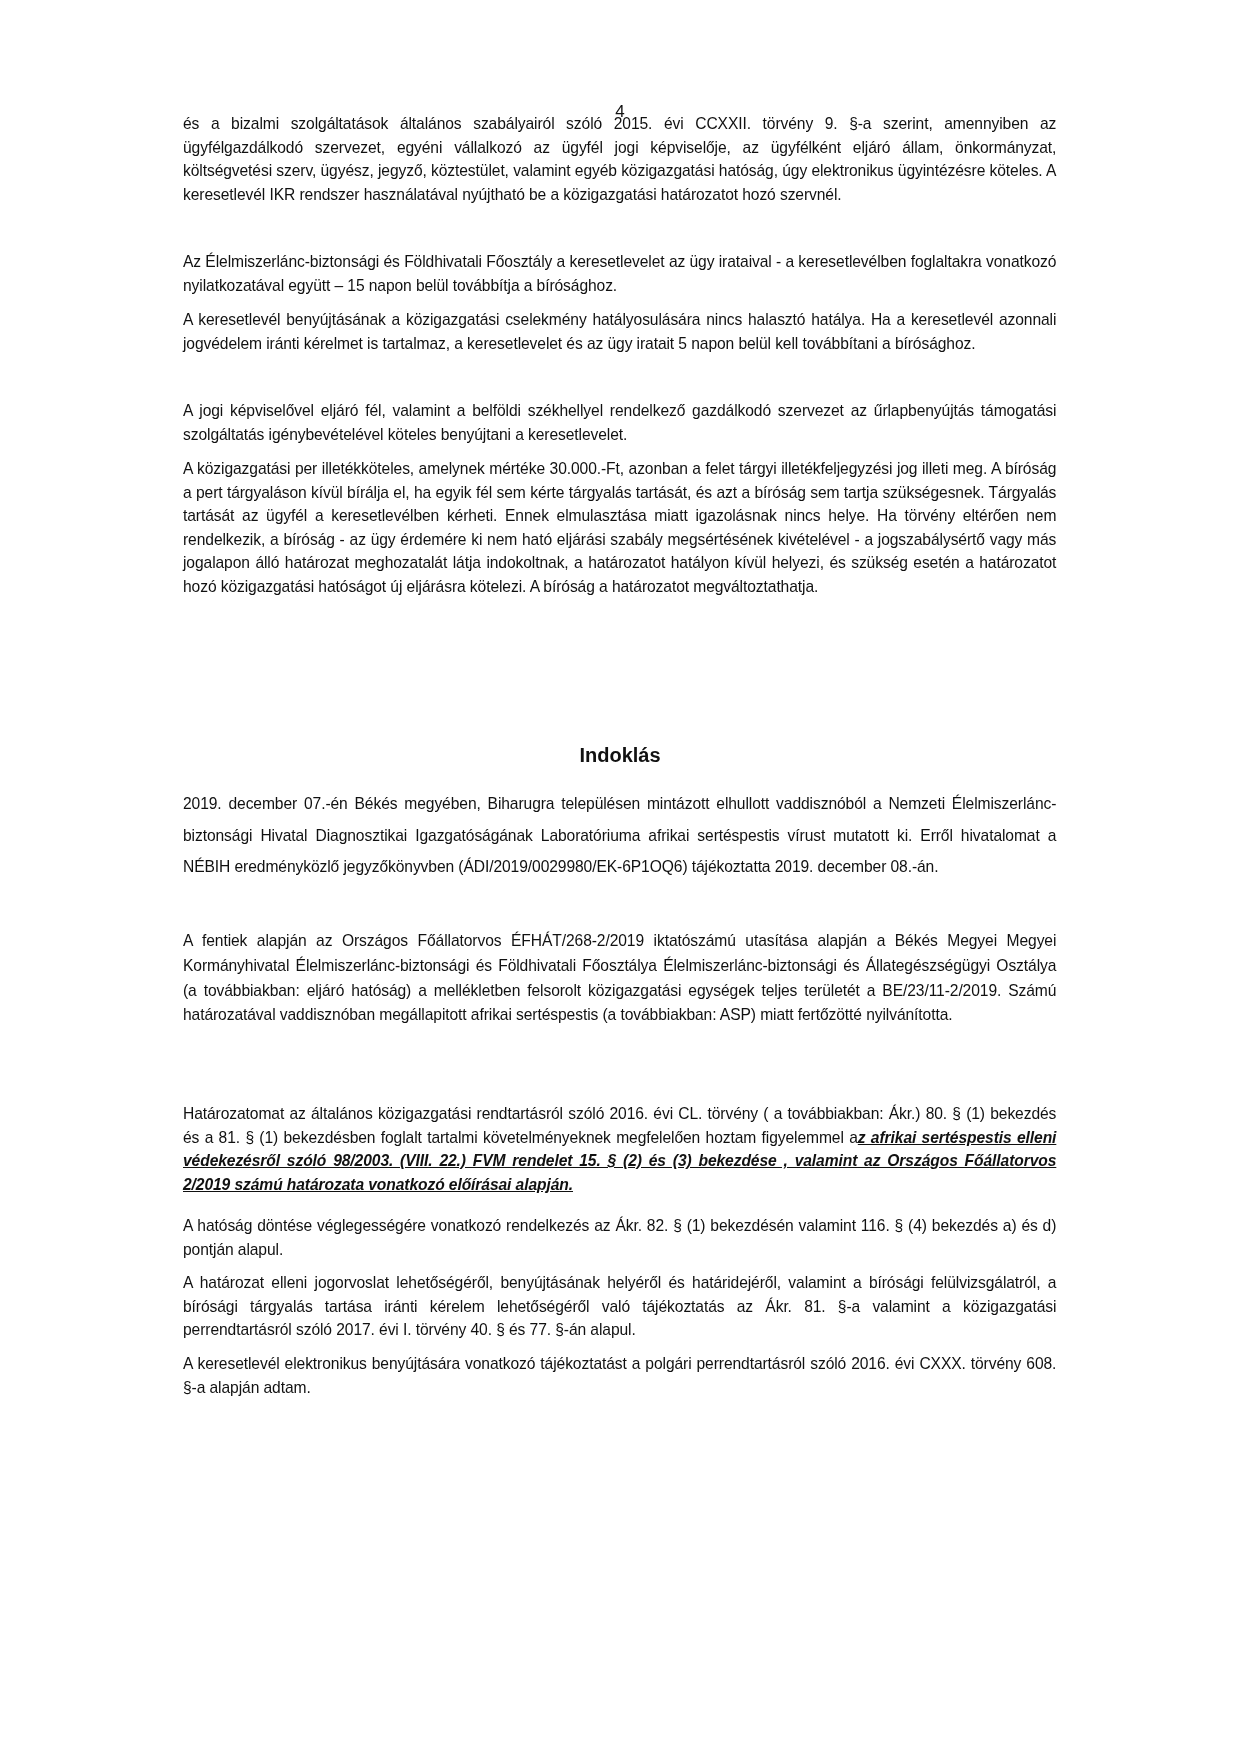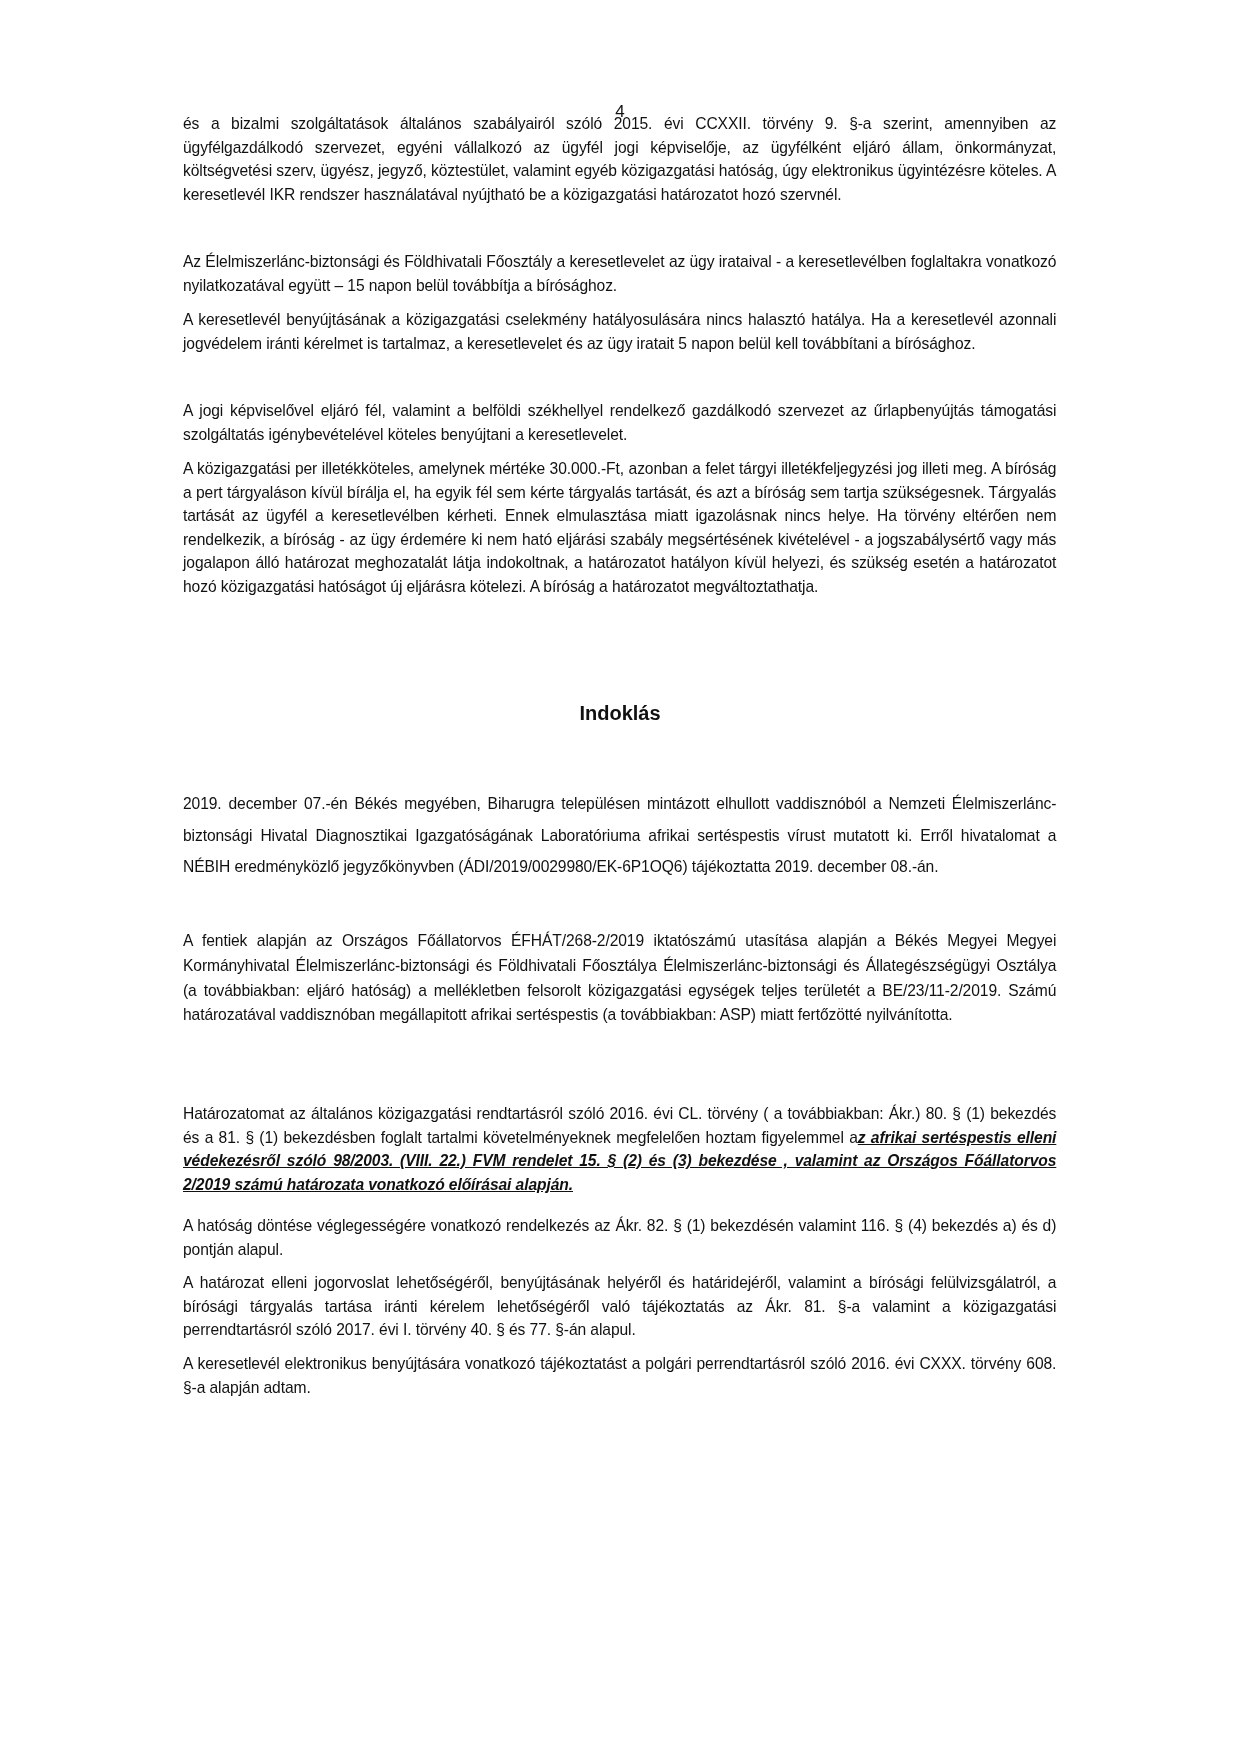--- a/index.html
+++ b/index.html
@@ -2,21 +2,21 @@
 <html><head>
 <meta charset="utf-8">
 <style>
   html, body { margin:0; padding:0; background:#ffffff; }
   body { width:1240px; height:1754px; position:relative; overflow:hidden;
          font-family:"Liberation Sans", sans-serif; color:#111; }
   .page-number { position:absolute; top:102px; left:0; width:1240px; text-align:center;
                  font-size:17px; }
   .block { position:absolute; left:183px; width:873px; font-size:16.2px; line-height:23.6px;
            text-align:justify; letter-spacing:-0.1px; transform:scaleX(0.965); transform-origin:left top; width:905px; }
-  .heading { position:absolute; top:702px; left:0; width:1240px; text-align:center;
+  .heading { position:absolute; top:744px; left:0; width:1240px; text-align:center;
              font-size:20px; font-weight:bold; }
   .wide { line-height:31.5px; }
   .legal { font-weight:bold; font-style:italic; text-decoration:underline; }
 </style>
 </head>
 <body>
 
 <div class="page-number">4</div>
 
 <p class="block" style="top:103px; margin:0; margin-top:9px;">és a bizalmi szolgáltatások általános szabályairól szóló 2015. évi CCXXII. törvény 9. §-a szerint, amennyiben az ügyfélgazdálkodó szervezet, egyéni vállalkozó az ügyfél jogi képviselője, az ügyfélként eljáró állam, önkormányzat, költségvetési szerv, ügyész, jegyző, köztestület, valamint egyéb közigazgatási hatóság, úgy elektronikus ügyintézésre köteles. A keresetlevél IKR rendszer használatával nyújtható be a közigazgatási határozatot hozó szervnél.</p>

